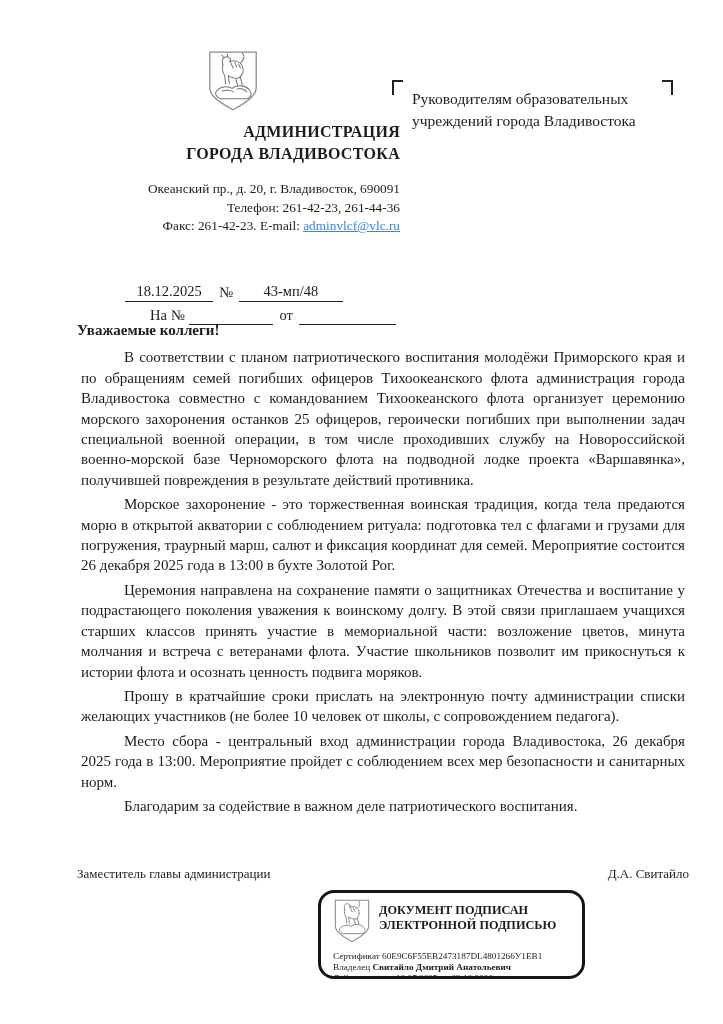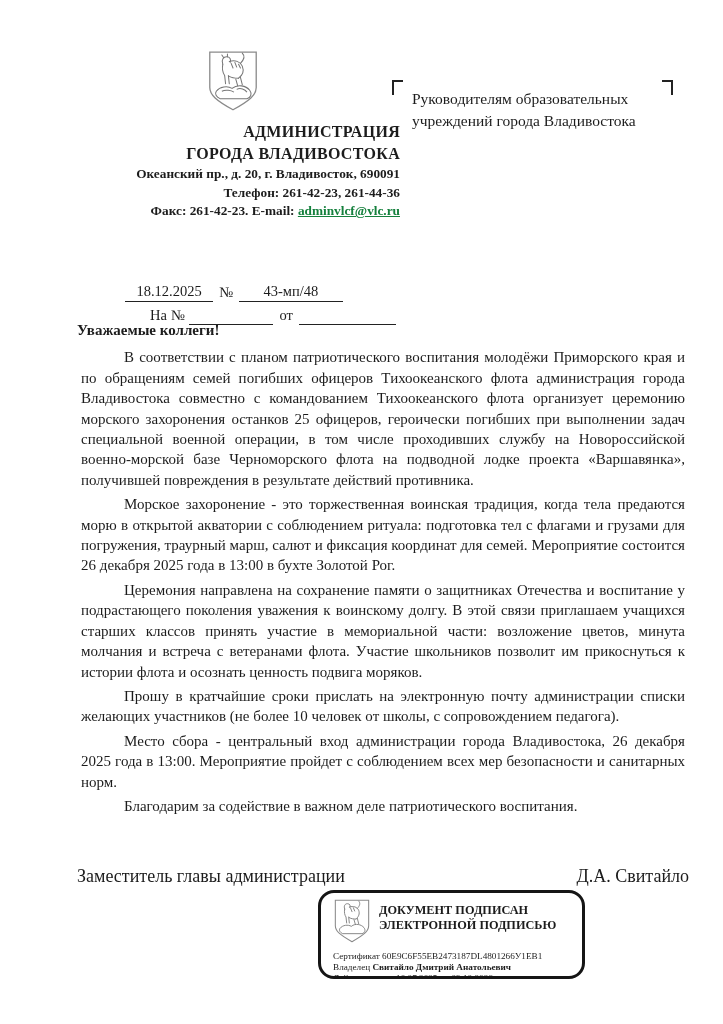--- a/index.html
+++ b/index.html
@@ -5,22 +5,22 @@
   html,body{margin:0;padding:0;background:#e8e8e8;}
   .page{
     position:relative;width:723px;height:1024px;background:#ffffff;
     margin:0 auto;overflow:hidden;color:#1c1c1c;
     font-family:"Liberation Serif","DejaVu Serif",serif;
   }
   
   .letterhead{position:absolute;left:66px;top:50px;width:334px;text-align:right;}
   .emblem{display:block;margin:0 auto;}
   .org-name{margin-top:9px;font-weight:bold;font-size:16px;line-height:22px;letter-spacing:.3px;}
-  .addr{font-size:13.3px;line-height:18.5px;font-weight:bold;}
-  .email-link{color:#15803d;text-decoration:underline;cursor:pointer;}
+  .addr{margin-top:15px;font-size:13.3px;line-height:18.5px;}
+  .email-link{color:#3b82f6;text-decoration:underline;cursor:pointer;}
   
   .recipient{position:absolute;left:392px;top:80px;width:281px;font-size:15.5px;line-height:22px;}
   .recipient .rec-text{padding:8px 0 0 20px;}
   .corner{position:absolute;top:0;width:9px;height:13px;border-top:2px solid #222;}
   .corner.tl{left:0;border-left:2px solid #222;}
   .corner.tr{right:0;border-right:2px solid #222;}
   
   .refline{position:absolute;left:108px;top:245px;width:330px;font-size:14.5px;line-height:20px;}
   .ref-row1{padding-left:17px;}
   .ref-row2{margin-top:3px;text-align:center;}
@@ -28,21 +28,21 @@
   .u-date{width:88px;margin-top:36px;}
   .u-num{width:104px;margin-left:6px;}
   .u-blank1{width:84px;margin-left:5px;}
   .u-blank2{width:97px;margin-left:6px;}
   .no-sign{margin-left:6px;}
   
   .body-text{position:absolute;left:77px;top:320px;width:612px;font-size:15px;line-height:20.4px;text-align:justify;}
   .salutation{width:552px;text-align:left;margin-bottom:7px;font-weight:bold;}
   .body-text p{margin:4px;text-indent:43px;}
   
-  .sigrow{position:absolute;left:77px;top:866px;width:612px;display:flex;justify-content:space-between;font-size:18px;}
+  .sigrow{position:absolute;left:77px;top:866px;width:612px;display:flex;justify-content:space-between;font-size:13px;}
   
   .stamp{
     position:absolute;left:318px;top:890px;width:267px;height:89px;
     border:3px solid #151515;border-radius:16px;box-sizing:border-box;
     padding:6px 10px 5px 12px;background:#fff;overflow:hidden;
   }
   .stamp-top{display:flex;align-items:flex-start;gap:8px;}
   .stamp-title{flex:1;font-weight:bold;font-size:12.3px;line-height:15px;margin-top:4px;}
   .stamp-info{font-size:9.2px;line-height:11px;margin-top:8px;}
   .stamp-info b{font-weight:bold;}

